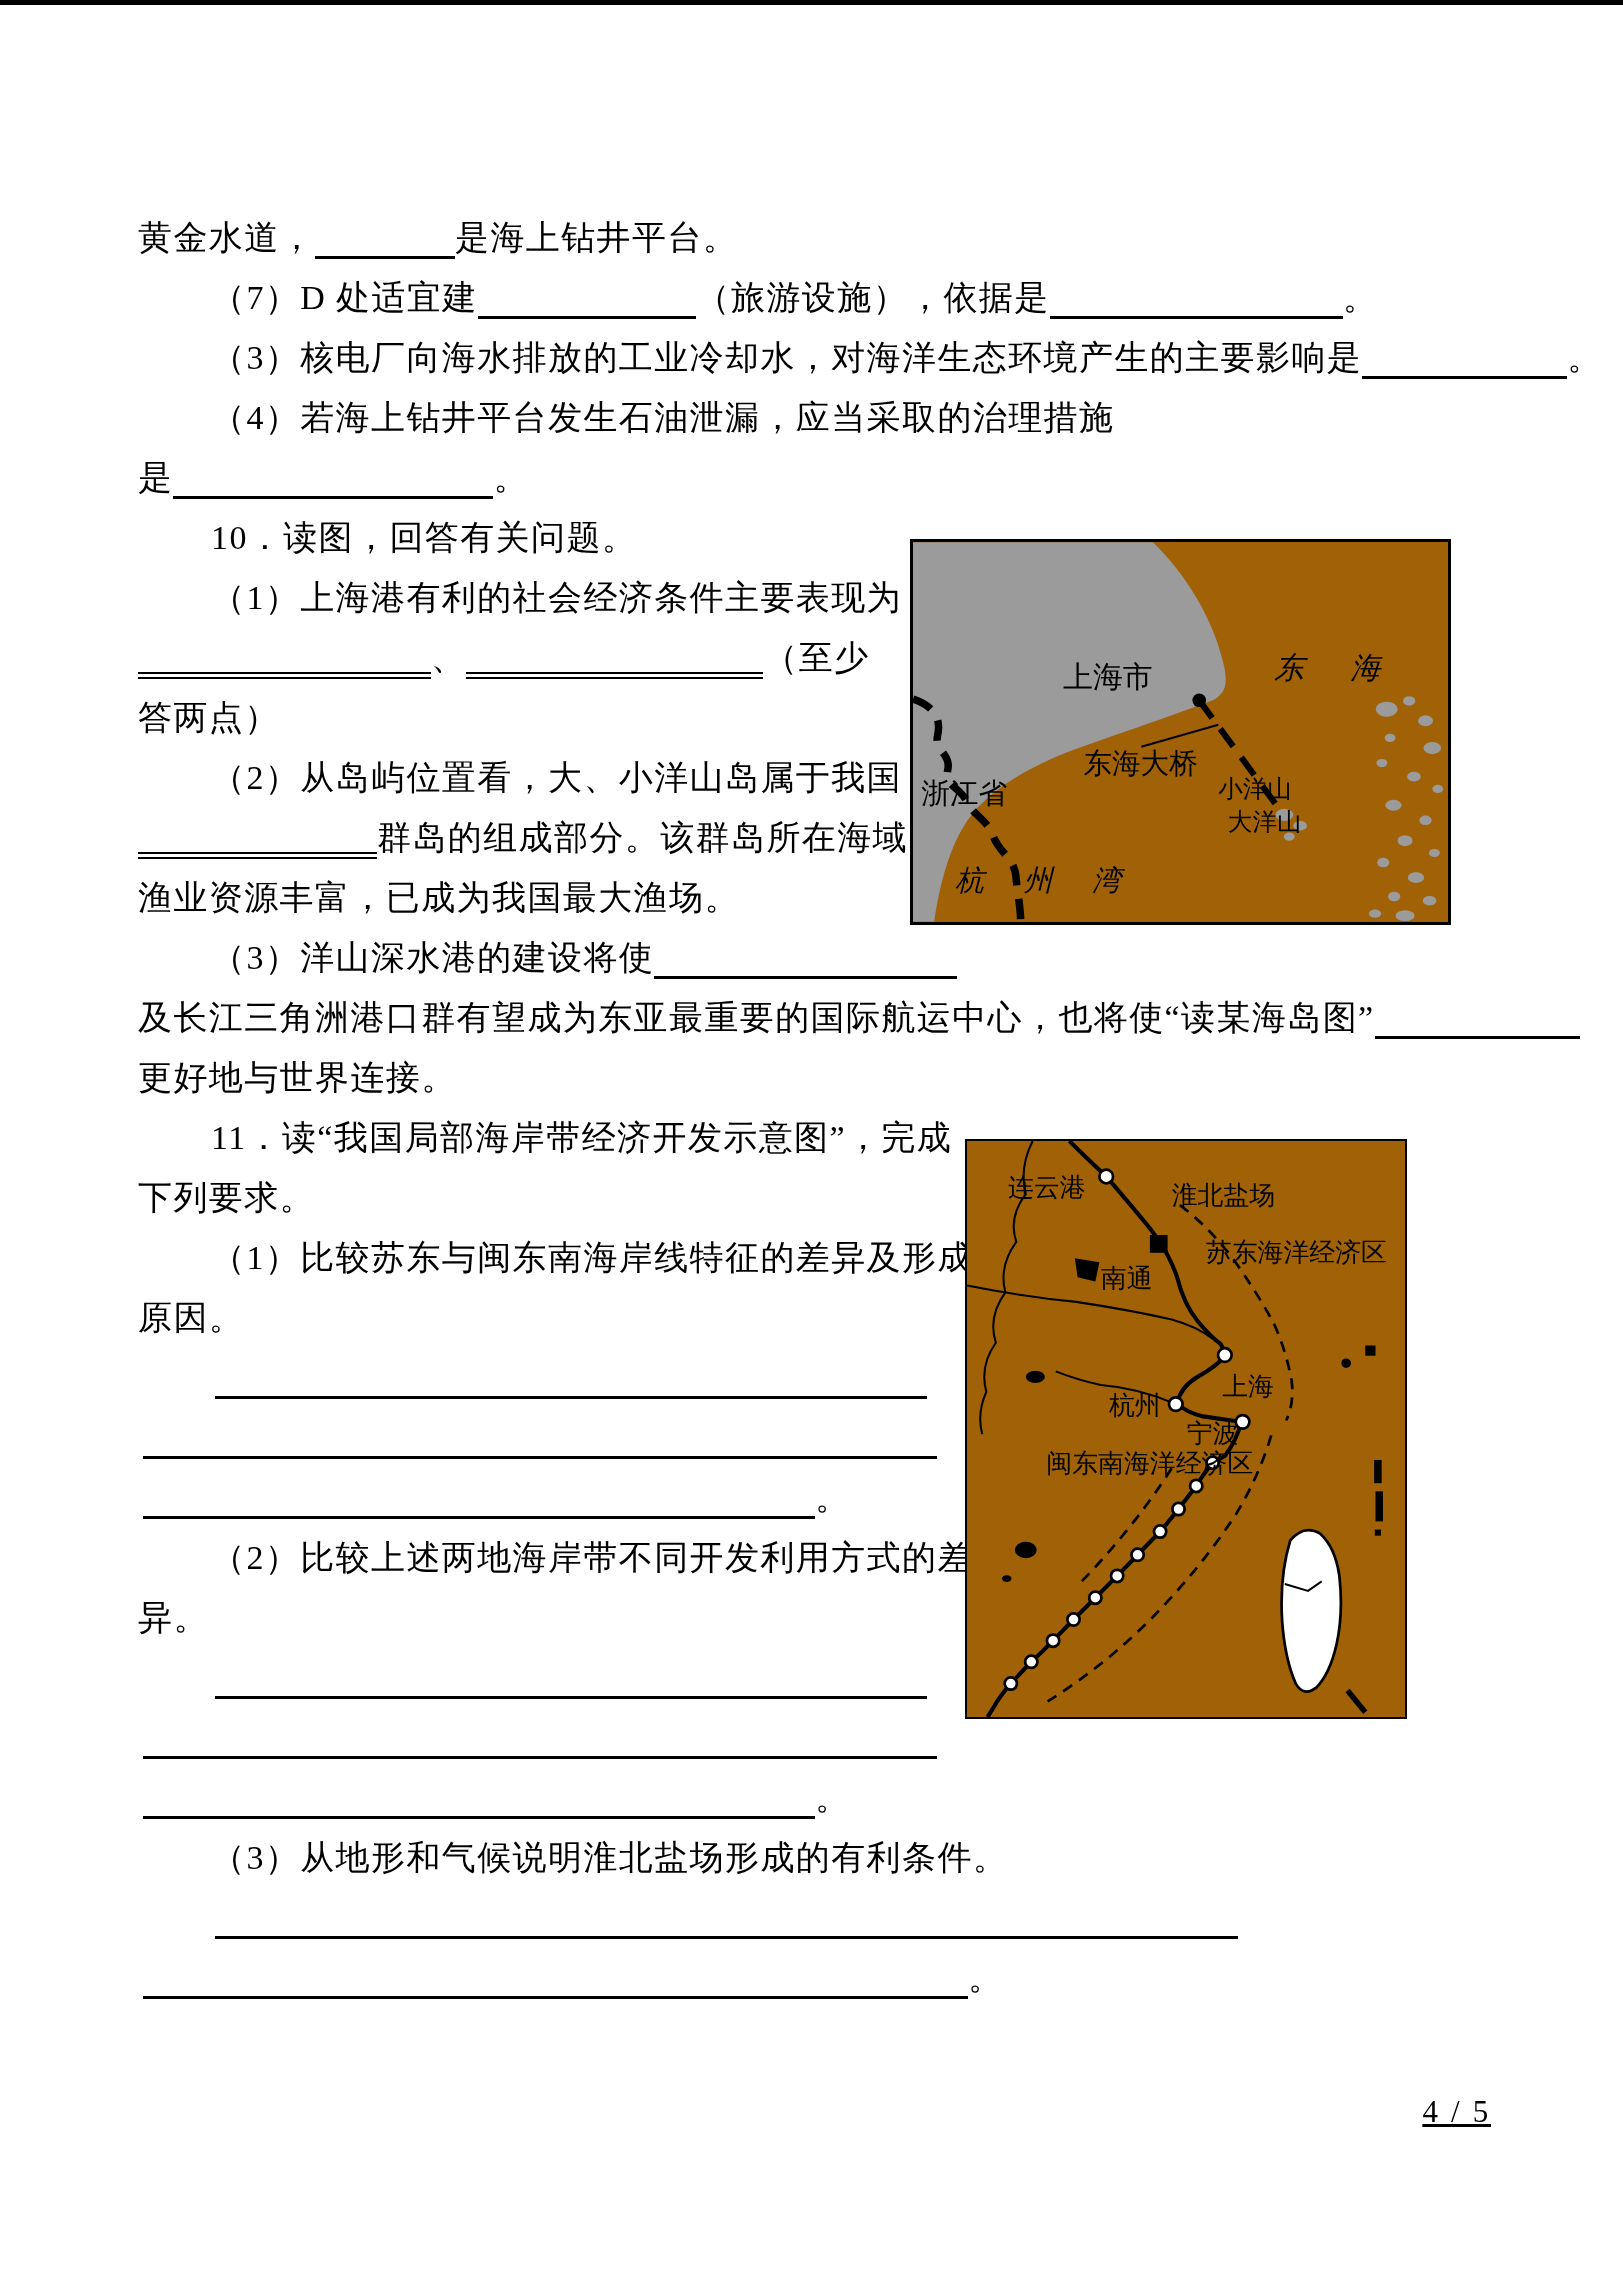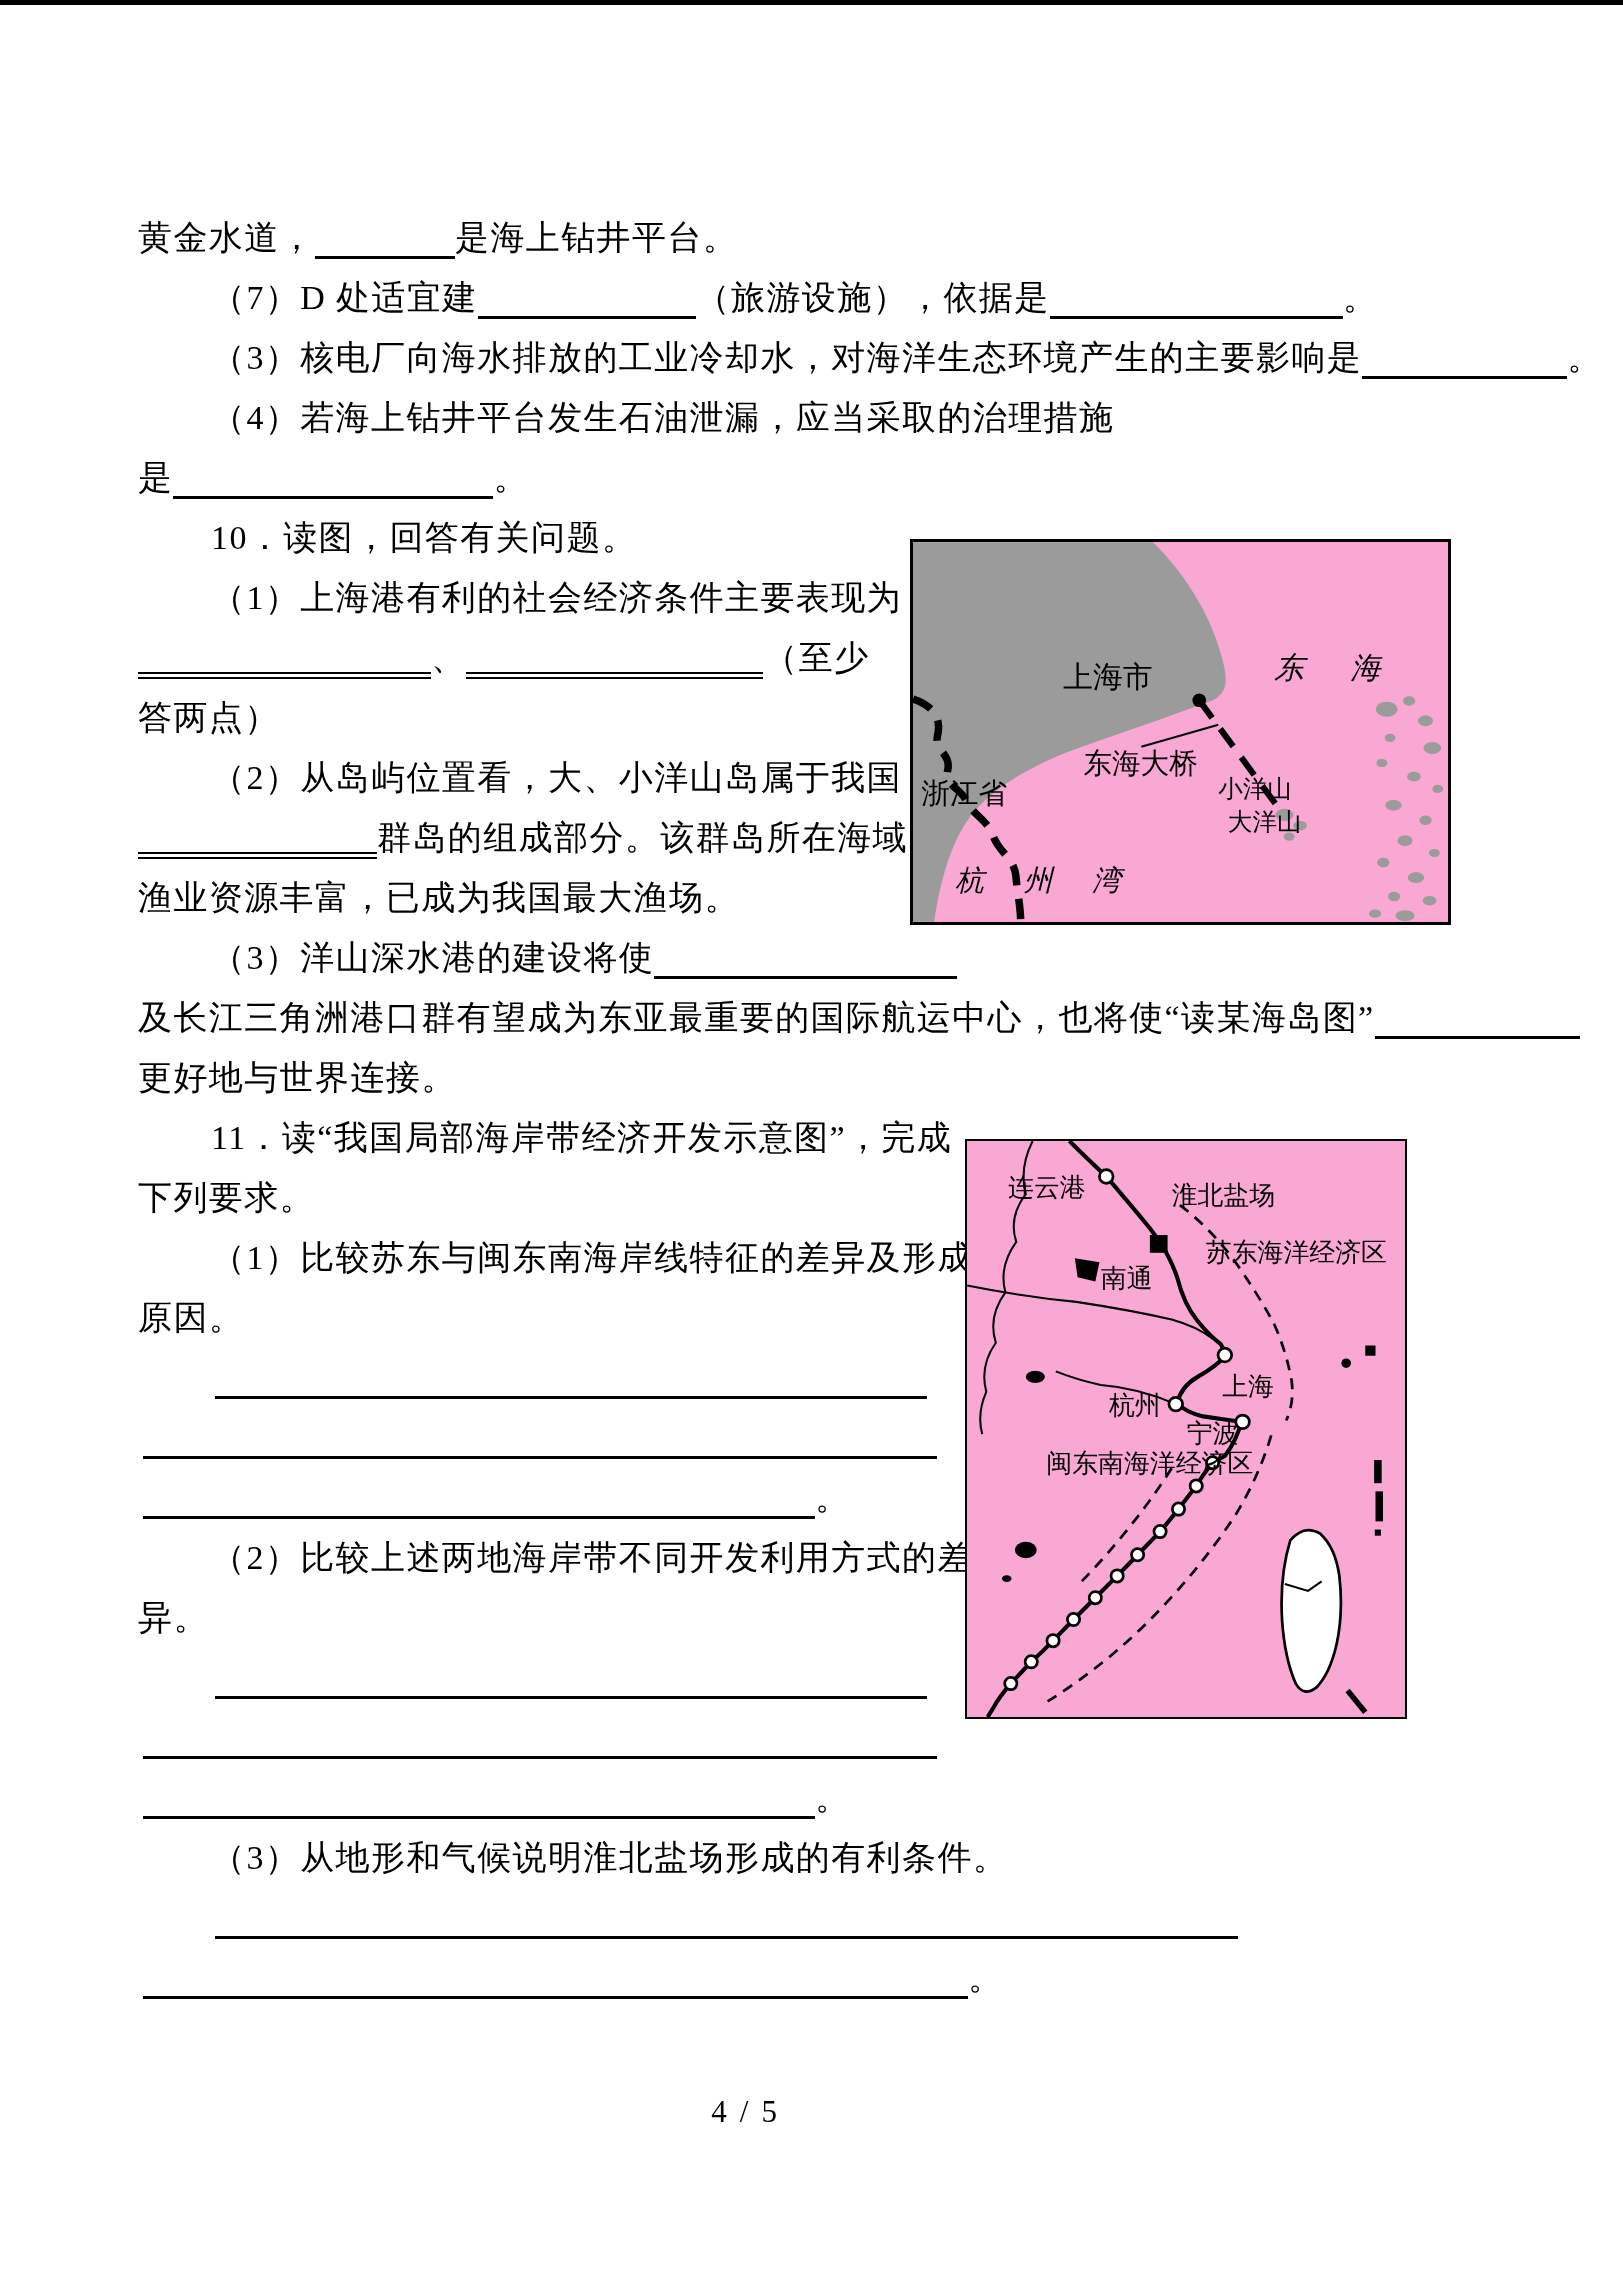--- a/index.html
+++ b/index.html
@@ -2,25 +2,25 @@
 <html lang="zh" style="font-size:11px"><head>
 <meta charset="utf-8">
 <style>
   html,body{margin:0;padding:0;background:#fff;}
   .page{position:relative;width:1623px;height:2295px;background:#fff;overflow:hidden;
         font-family:"Liberation Serif","DejaVu Serif",serif;color:#000;}
   .topbar{position:absolute;left:0;top:0;width:1623px;height:4.8px;background:#000;}
   .tl{position:absolute;font-size:34px;line-height:42px;white-space:nowrap;letter-spacing:1.4px;}
   .bl{display:inline-block;height:0;border-bottom:3.4px solid #000;vertical-align:-9.5px;}
   .dbl{border-bottom:7.5px double #000;}
-  .map{position:absolute;background:#f9a8d4;border:3.4px solid #000;}
+  .map{position:absolute;background:#a16207;border:3.4px solid #000;}
   .map svg{display:block;}
   svg text{font-family:"Liberation Serif","DejaVu Serif",serif;fill:#000;}
-  .pageno{position:absolute;left:0;top:2094px;width:1491px;text-align:center;
-          font-size:31px;letter-spacing:2.7px;}
+  .pageno{position:absolute;left:0;top:2094px;width:1491px;text-align:right;
+          font-size:31px;letter-spacing:2.7px;text-decoration:underline;}
 </style>
 </head>
 <body>
 
 <div class="page">
   <div class="topbar"></div>
 
   <div class="tl" style="left:138px;top:217px"><span>黄金水道，</span><span class="bl" style="width:140px"></span><span>是海上钻井平台。</span></div>
 
   <div class="tl" style="left:211px;top:277px"><span>（7）D 处适宜建</span><span class="bl" style="width:218px"></span><span>（旅游设施），依据是</span><span class="bl" style="width:293px"></span><span>。</span></div>

